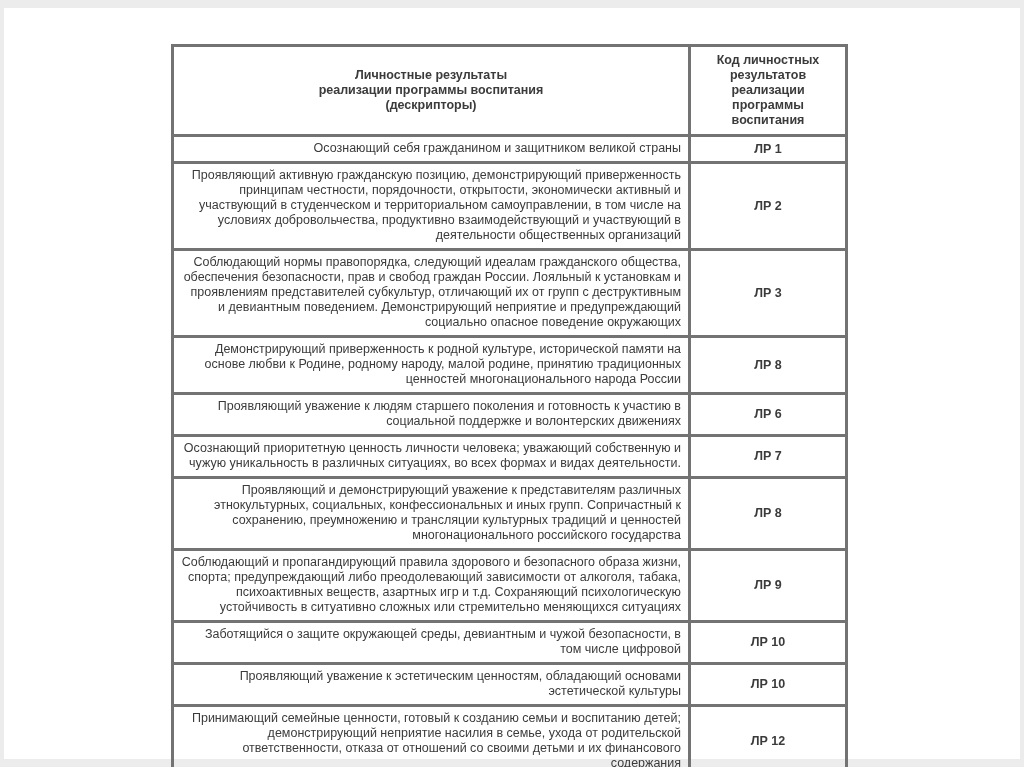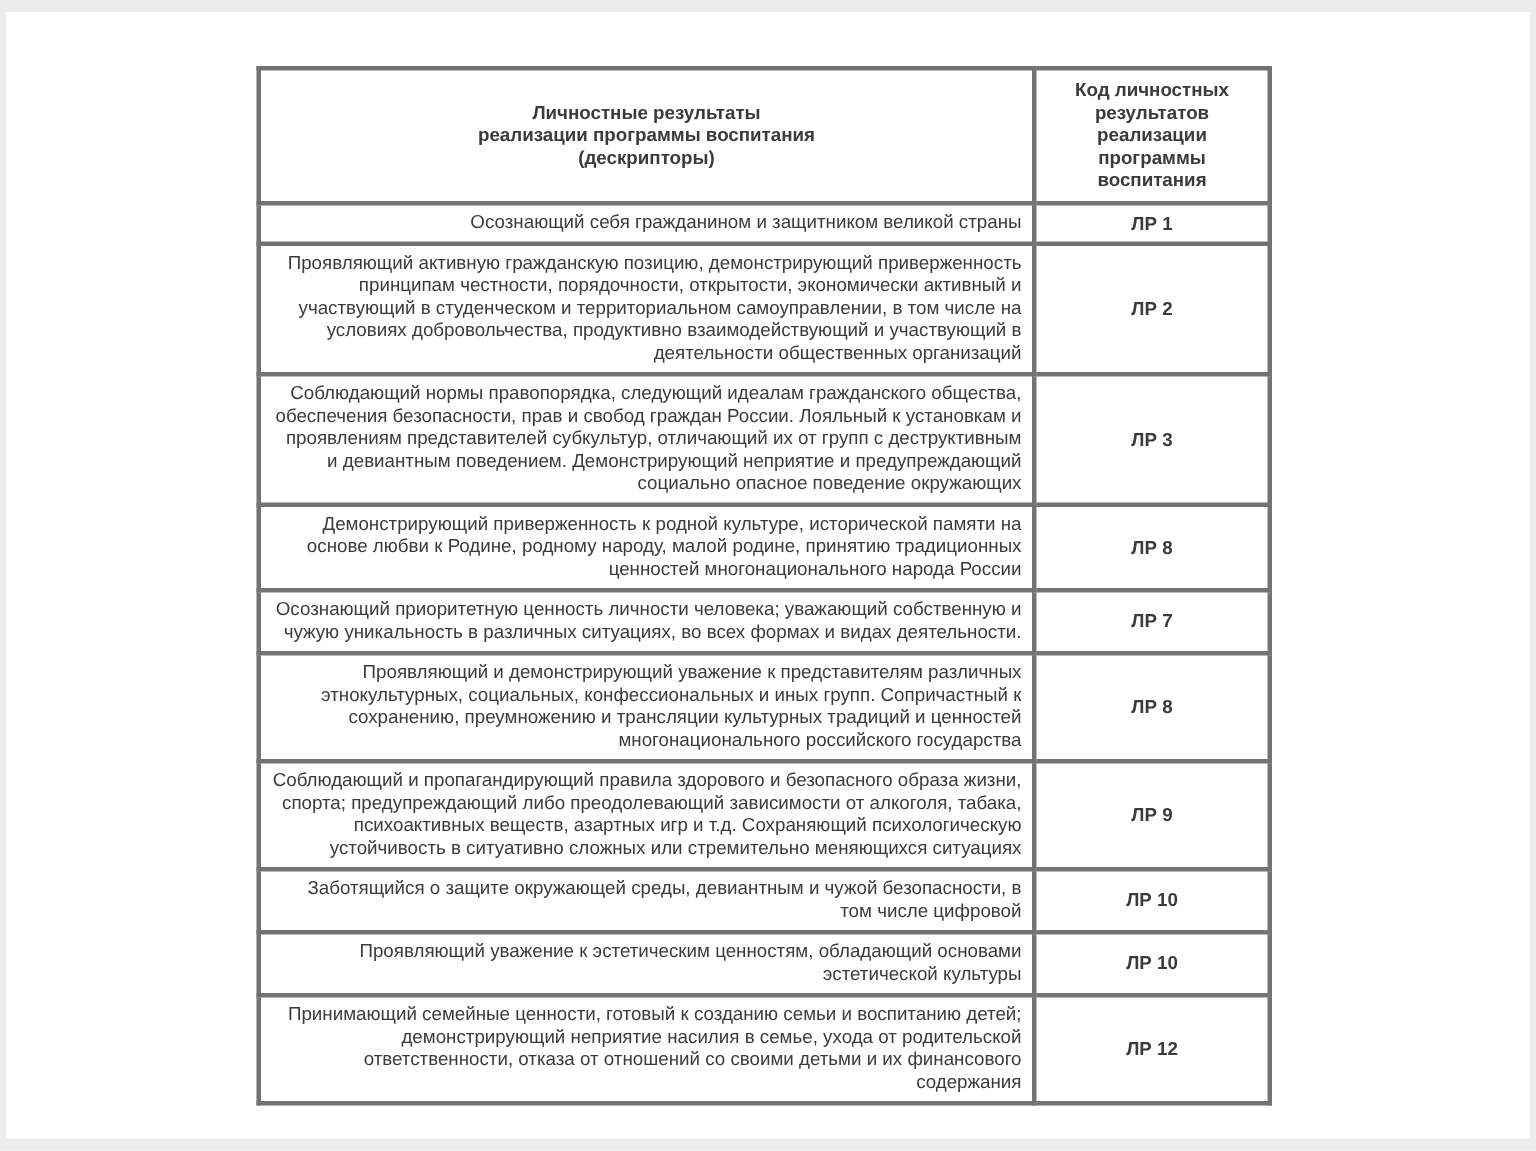--- a/index.html
+++ b/index.html
@@ -91,20 +91,24 @@
       </tr>
       <tr>
         <td class="desc-cell">Соблюдающий нормы правопорядка, следующий идеалам гражданского общества, обеспечения безопасности, прав и свобод граждан России. Лояльный к установкам и проявлениям представителей субкультур, отличающий их от групп с деструктивным и девиантным поведением. Демонстрирующий неприятие и предупреждающий социально опасное поведение окружающих</td>
         <td class="code-cell">ЛР 3</td>
       </tr>
       <tr>
         <td class="desc-cell">Демонстрирующий приверженность к родной культуре, исторической памяти на основе любви к Родине, родному народу, малой родине, принятию традиционных ценностей многонационального народа России</td>
         <td class="code-cell">ЛР 8</td>
       </tr>
       <tr>
+        <td class="desc-cell">Проявляющий уважение к людям старшего поколения и готовность к участию в социальной поддержке и волонтерских движениях</td>
+        <td class="code-cell">ЛР 6</td>
+      </tr>
+      <tr>
         <td class="desc-cell">Осознающий приоритетную ценность личности человека; уважающий собственную и чужую уникальность в различных ситуациях, во всех формах и видах деятельности.</td>
         <td class="code-cell">ЛР 7</td>
       </tr>
       <tr>
         <td class="desc-cell">Проявляющий и демонстрирующий уважение к представителям различных этнокультурных, социальных, конфессиональных и иных групп. Сопричастный к сохранению, преумножению и трансляции культурных традиций и ценностей многонационального российского государства</td>
         <td class="code-cell">ЛР 8</td>
       </tr>
       <tr>
         <td class="desc-cell">Соблюдающий и пропагандирующий правила здорового и безопасного образа жизни, спорта; предупреждающий либо преодолевающий зависимости от алкоголя, табака, психоактивных веществ, азартных игр и т.д. Сохраняющий психологическую устойчивость в ситуативно сложных или стремительно меняющихся ситуациях</td>
         <td class="code-cell">ЛР 9</td>

